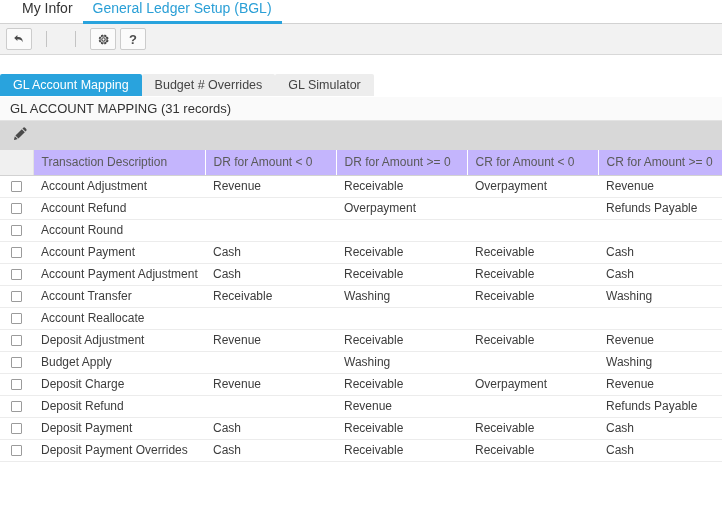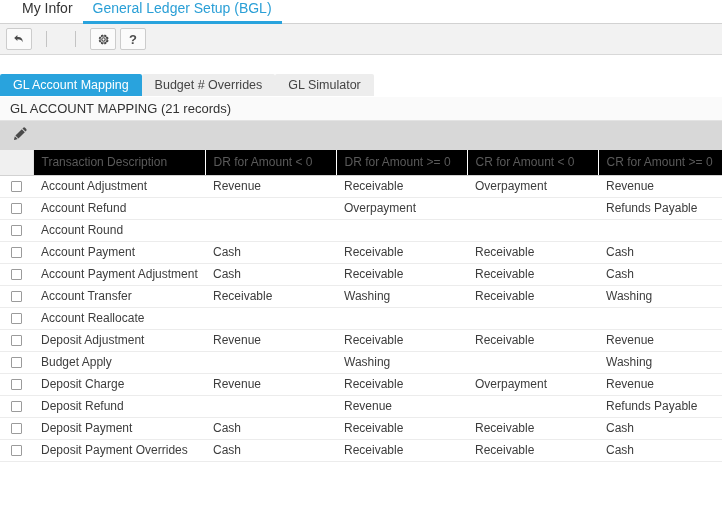--- a/index.html
+++ b/index.html
@@ -133,21 +133,21 @@
   }
   .grid col.c-chk  { width: 33px; }
   .grid col.c-desc { width: 172px; }
   .grid col.c-a    { width: 131px; }
   .grid col.c-b    { width: 131px; }
   .grid col.c-c    { width: 131px; }
   .grid col.c-d    { width: 124px; }
 
   .grid thead th {
     height: 25px;
-    background: #000000;
+    background: #c4b5fd;
     border-bottom: 1px solid #d2d2d2;
     border-right: 1px solid #ffffff;
     font-weight: normal;
     color: #5a5a5a;
     font-size: 12px;
     text-align: left;
     padding: 0 0 0 8px;
     white-space: nowrap;
     cursor: pointer;
   }
@@ -216,21 +216,21 @@
 </div>
 
 <div class="section-wrap">
   <div class="section-tabs">
     <div class="s-tab active">GL Account Mapping</div>
     <div class="s-tab">Budget # Overrides</div>
     <div class="s-tab">GL Simulator</div>
   </div>
 </div>
 
-<div class="section-title">GL ACCOUNT MAPPING (21 records)</div>
+<div class="section-title">GL ACCOUNT MAPPING (31 records)</div>
 
 <div class="grid-actionbar">
   <div class="pencil-btn">
     <span>
       <svg width="15" height="15" viewBox="0 0 16 16" aria-hidden="true">
         <path fill="#4a4a4a" d="M12.9 1.9a1.4 1.4 0 0 0-2 0l-.8.8 3.2 3.2.8-.8a1.4 1.4 0 0 0 0-2l-1.2-1.2z"></path>
         <path fill="#4a4a4a" d="M9.4 3.4 2.6 10.2l3.2 3.2 6.8-6.8-3.2-3.2z"></path>
         <path fill="#4a4a4a" d="M2 11 1.1 14.2c-.1.4.2.7.6.6L5 13.9 2 11z"></path>
       </svg>
     </span>

